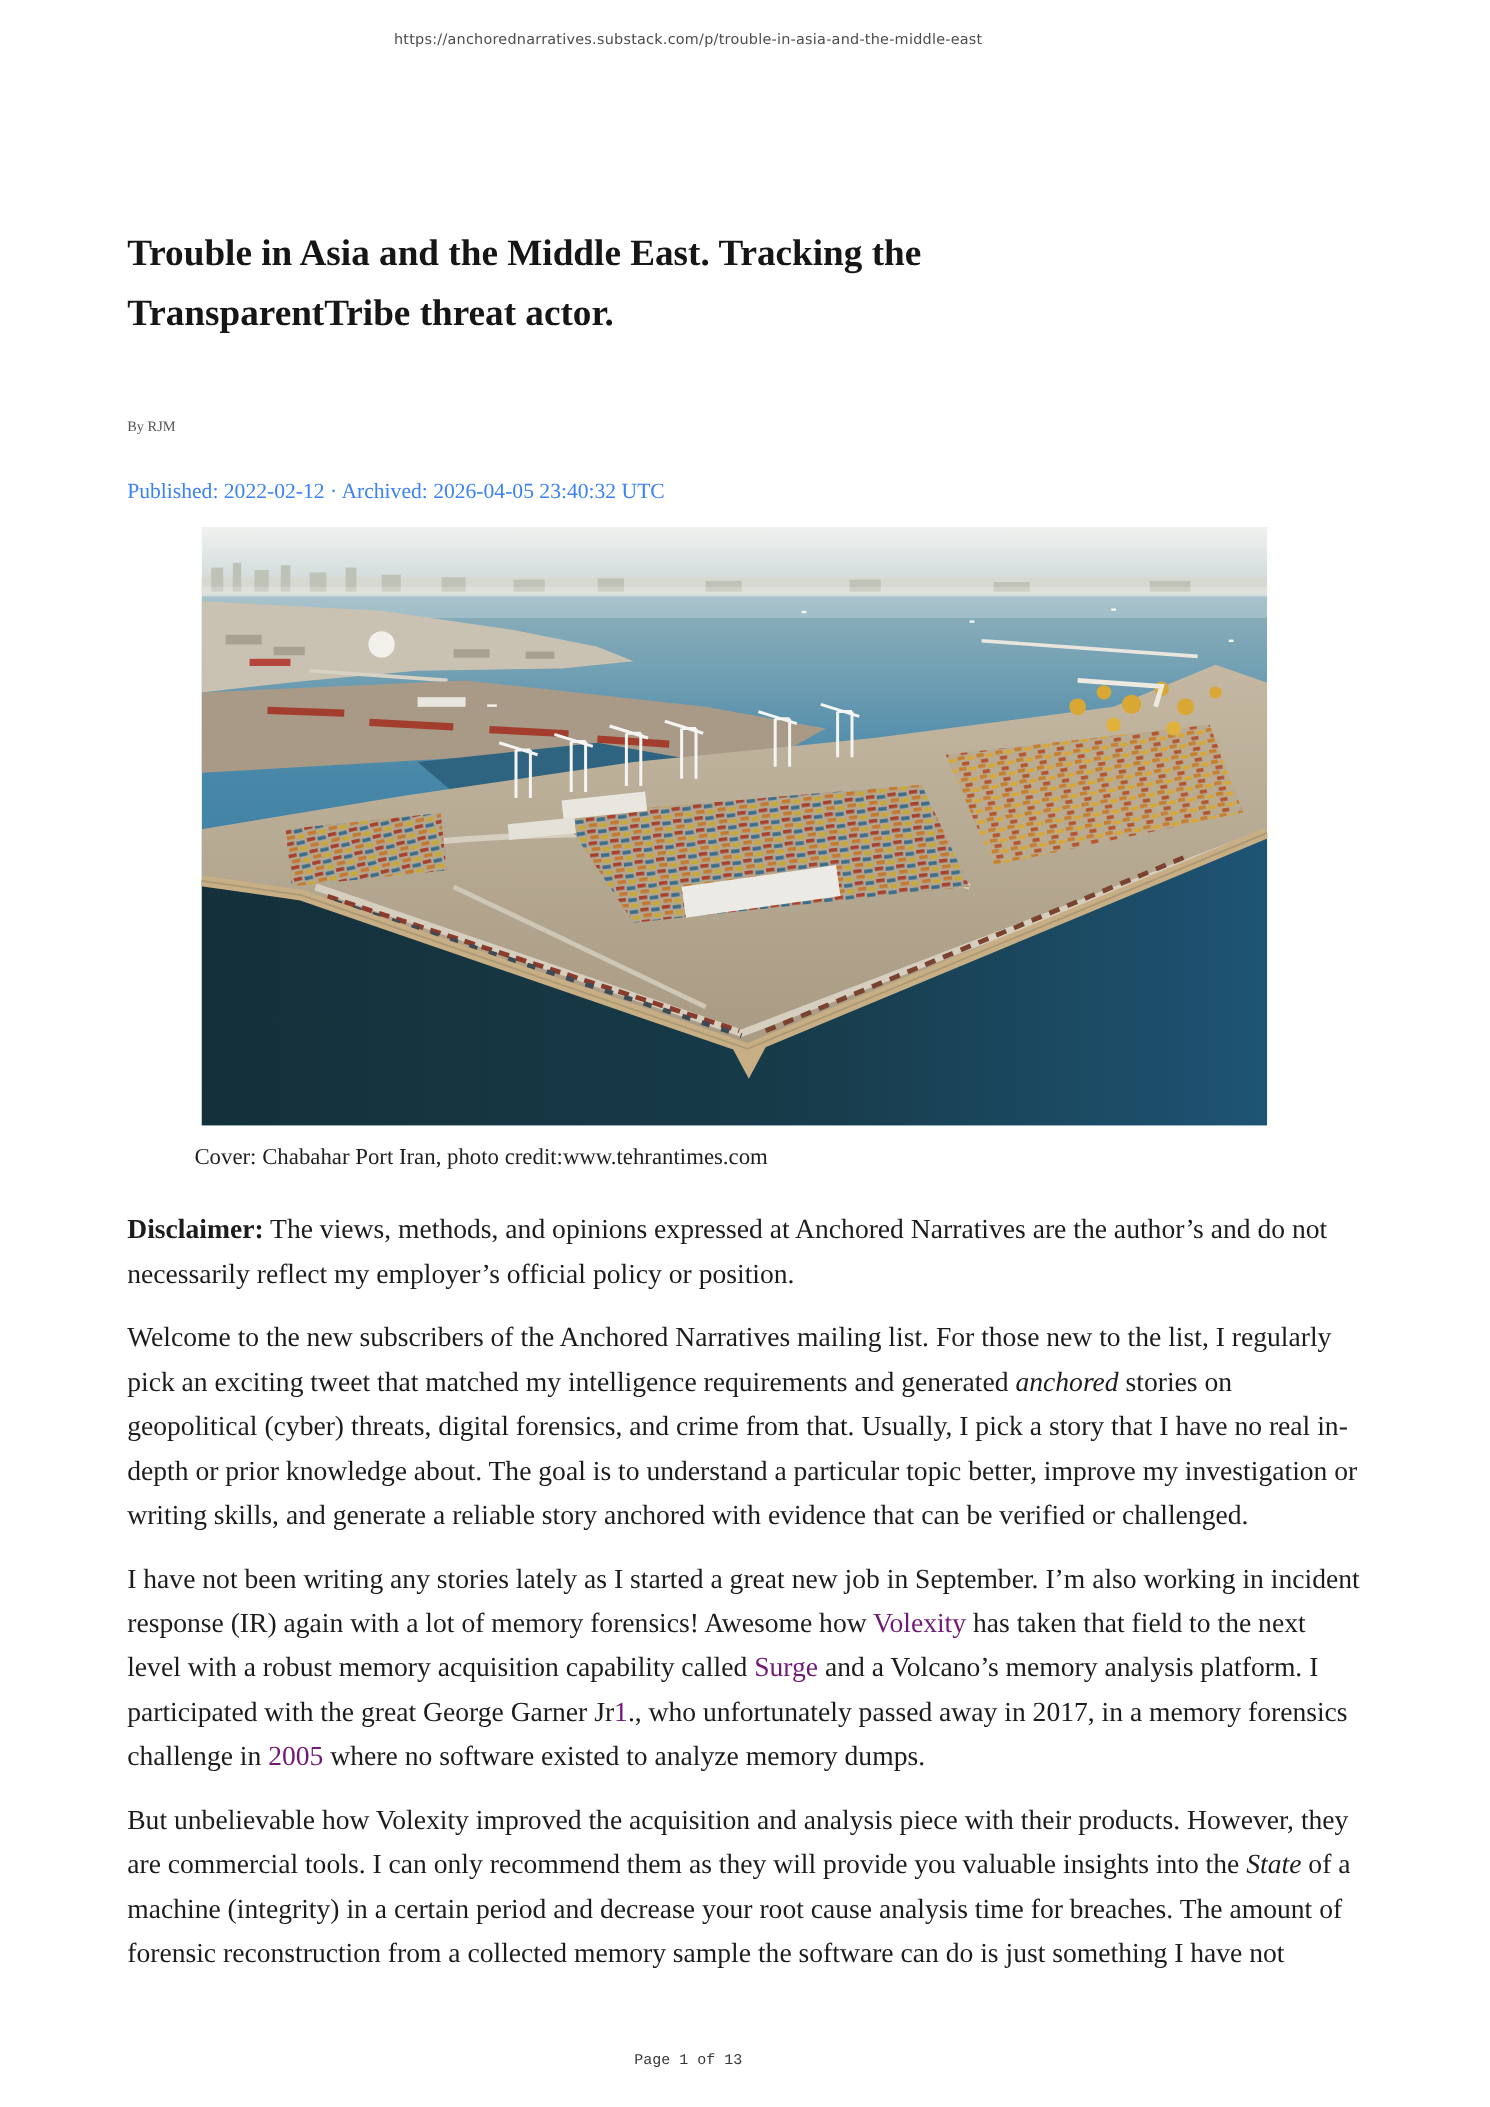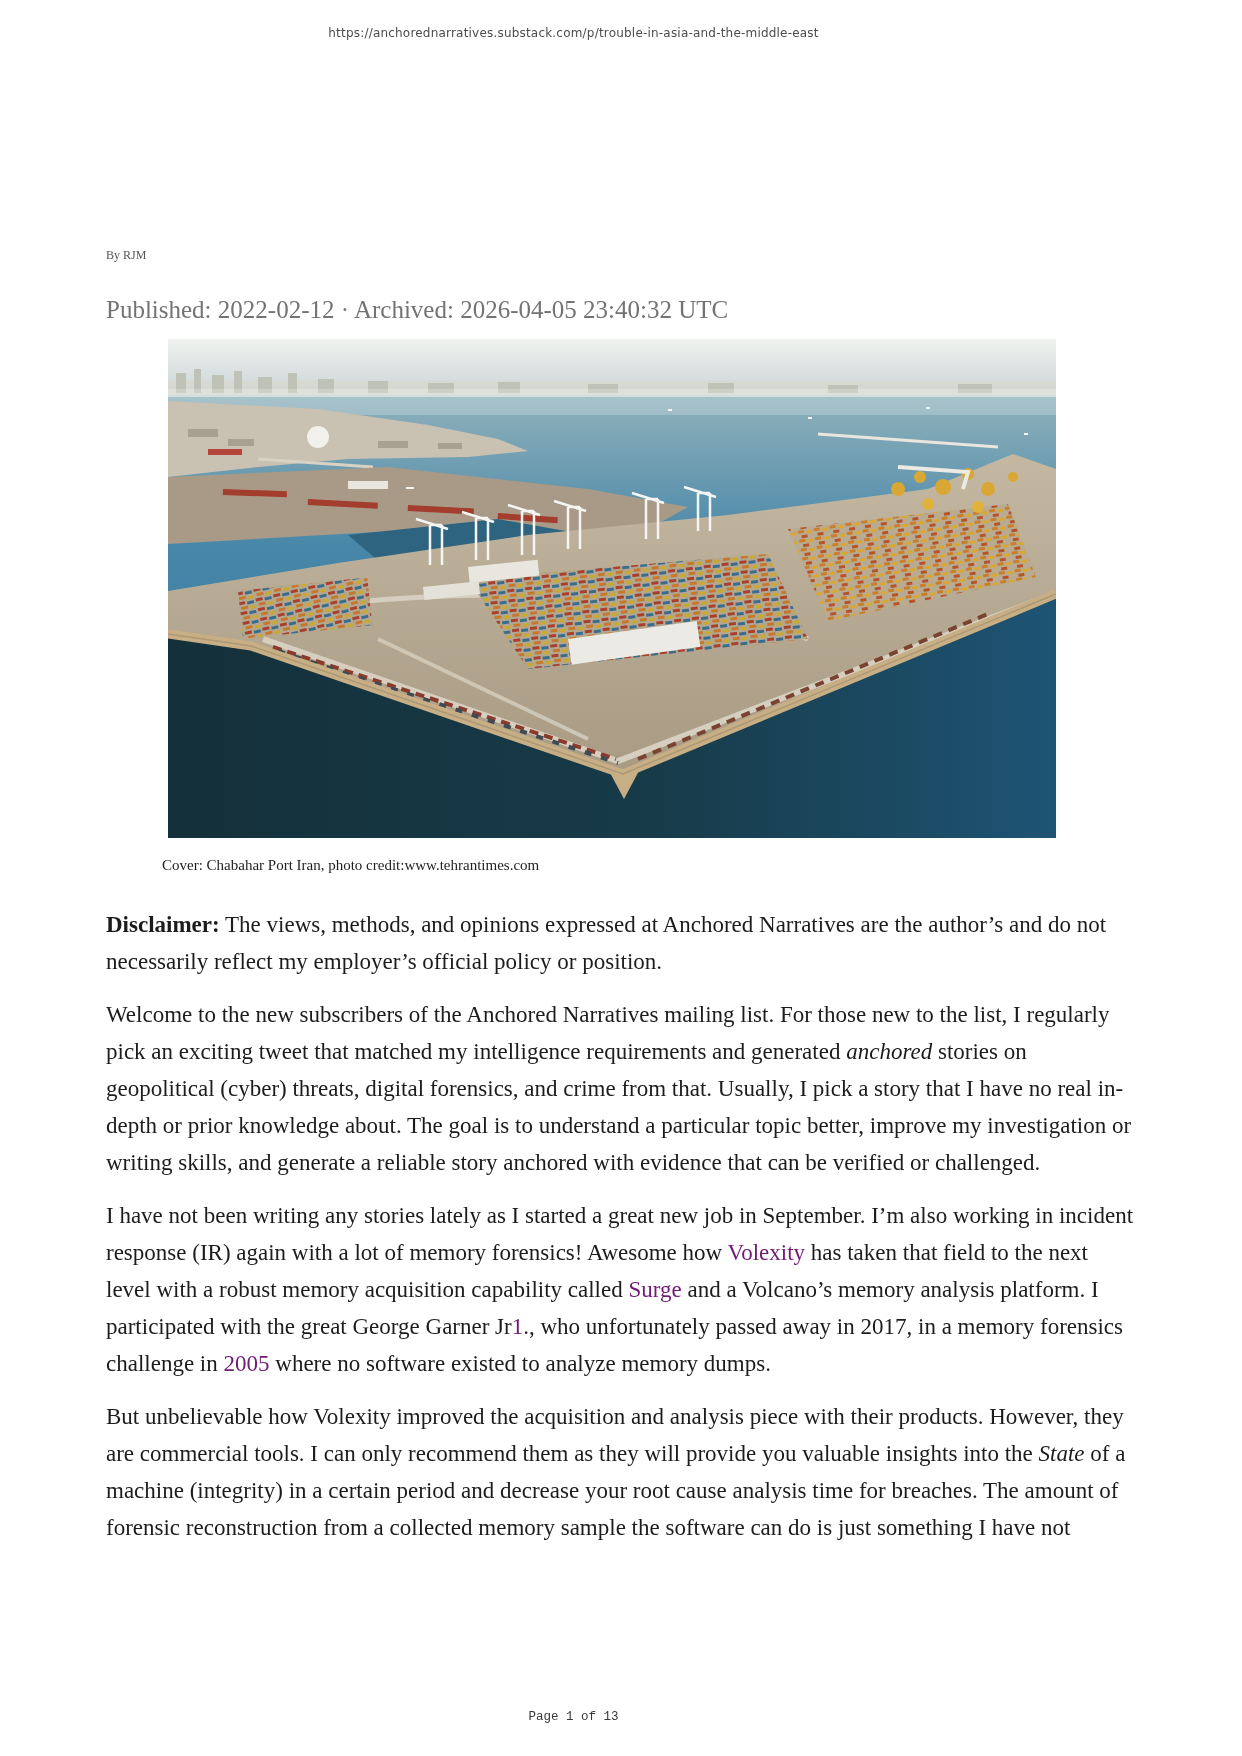--- a/index.html
+++ b/index.html
@@ -21,29 +21,29 @@
   }
   h1.title{
     margin:0;font-size:31px;font-weight:700;color:#161616;
     line-height:50px;font-family:"Liberation Serif", serif;
   }
   h1.title .tline{display:block;}
   .byline{
     margin-top:56px;font-size:12px;line-height:26px;color:#565656;
   }
   .publine{
-    margin-top:30px;font-size:25px;line-height:23px;color:#737373;
+    margin-top:30px;font-size:18px;line-height:23px;color:#3b82f6;
   }
   figure.cover{
     margin:18px 0 0 62px;padding:0;width:888px;
   }
   figure.cover svg{display:block;}
   figcaption.caption{
     margin:14px 0 0 -6px;
-    font-size:15px;color:#1f1f1f;line-height:26px;
+    font-size:19px;color:#1f1f1f;line-height:26px;
   }
   .body-text{margin-top:28px;}
   .body-text p{
     margin:0 0 16px 0;
     font-size:23px;line-height:37px;color:#1c1c1c;
     text-align:left;
   }
   .body-text p:last-child{margin-bottom:0;}
   .seg-bold{font-weight:700;}
   .seg-em{font-style:italic;}
@@ -57,20 +57,24 @@
 </style>
 </head>
 <body>
 
 <div id="page">
 
   <div class="url-header">https://anchorednarratives.substack.com/p/trouble-in-asia-and-the-middle-east</div>
 
   <div class="article">
 
+    <h1 class="title">
+      <span class="tline">Trouble in Asia and the Middle East. Tracking the</span>
+      <span class="tline">TransparentTribe threat actor.</span>
+    </h1>
 
     <div class="byline">By RJM</div>
 
     <div class="publine">Published: 2022-02-12 · Archived: 2026-04-05 23:40:32 UTC</div>
 
     <figure class="cover">
       <svg width="888" height="499" viewBox="0 0 888 499" role="img" aria-label="Aerial photo of Chabahar Port Iran with container terminal, gantry cranes and breakwater">
         <defs>
           <linearGradient id="skyGrad" x1="0" y1="0" x2="0" y2="1">
             <stop offset="0" stop-color="#f0f2ef"></stop>

